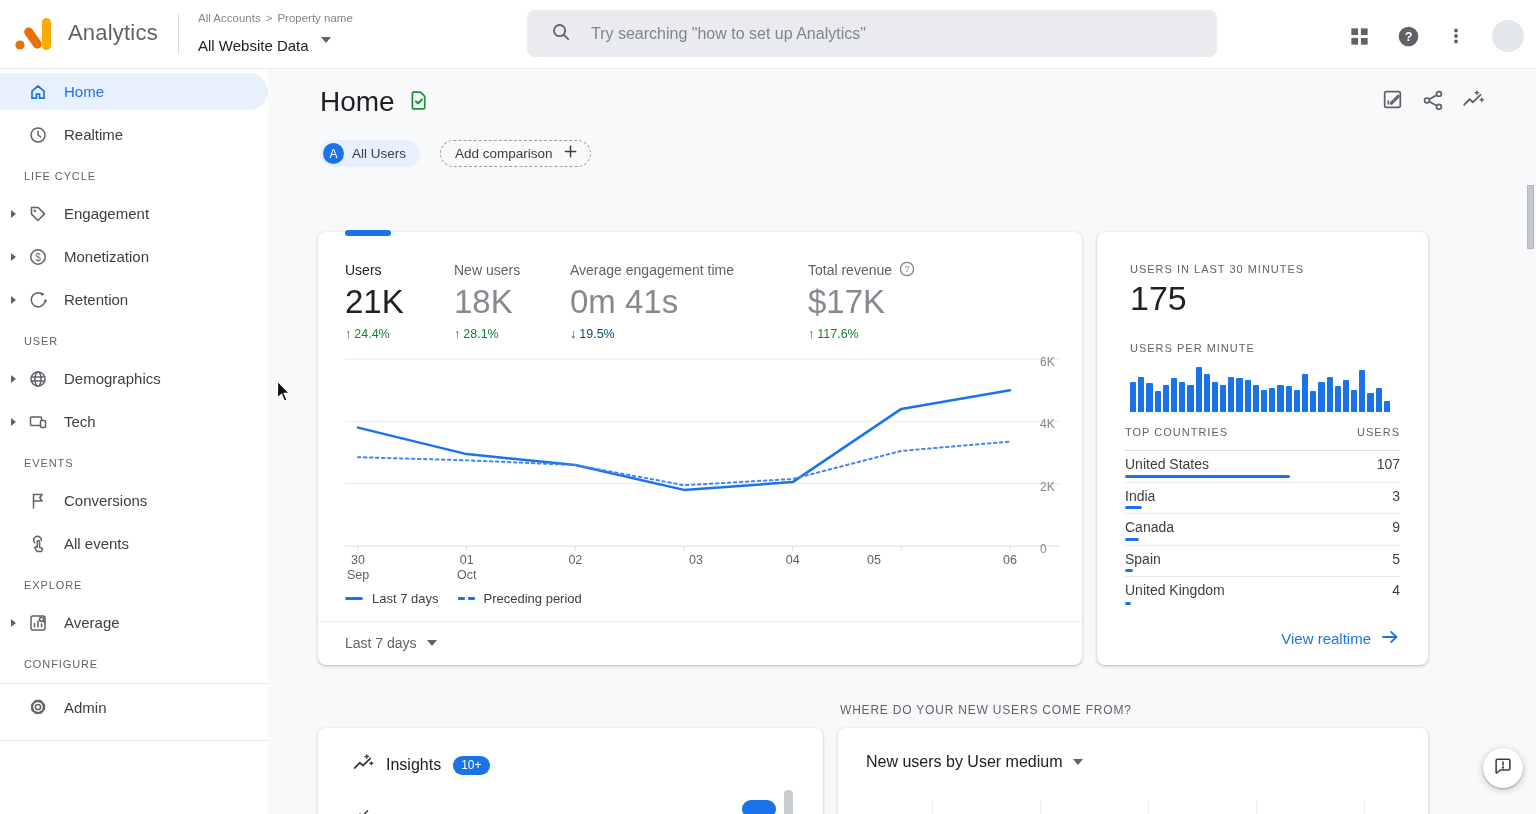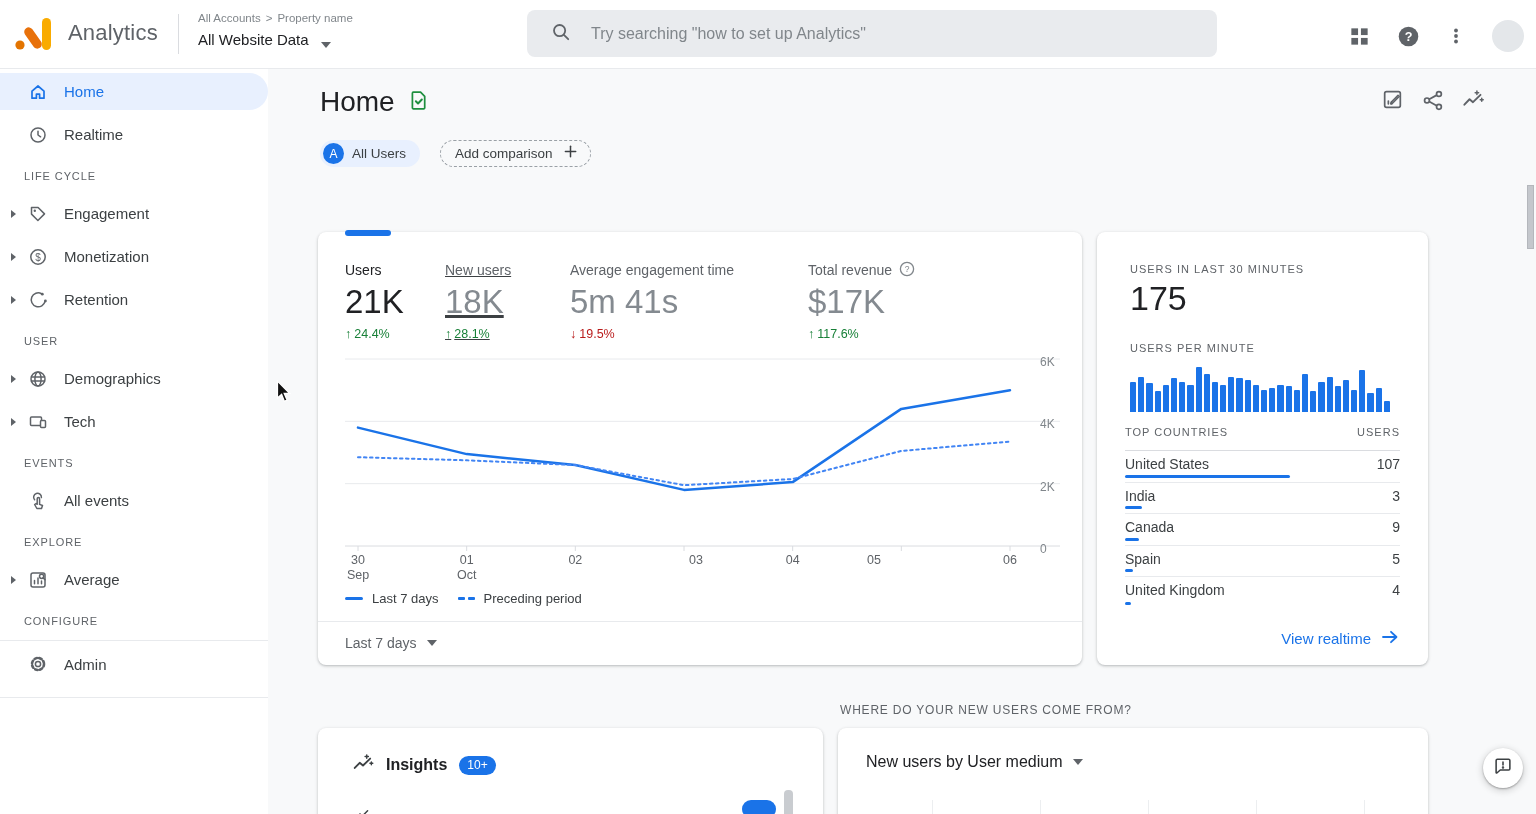--- a/index.html
+++ b/index.html
@@ -6,21 +6,21 @@
   .screen{position:relative;width:1536px;height:814px;overflow:hidden;background:#fff;
           font-family:"Liberation Sans",sans-serif;color:#3c4043;-webkit-font-smoothing:antialiased;}
   
   .topbar{position:absolute;left:0;top:0;width:1536px;height:68px;background:#fff;border-bottom:1px solid #e8eaed;z-index:30;}
   .logo-area{position:absolute;left:14px;top:14px;display:flex;align-items:center;gap:14px;}
   .logo-mark{width:40px;height:38px;position:relative;}
   .logo-text{font-size:22px;color:#5f6368;letter-spacing:.2px;}
   .tb-divider{position:absolute;left:178px;top:14px;width:1px;height:40px;background:#dadce0;}
   .crumb-wrap{position:absolute;left:198px;top:12px;}
   .breadcrumb{font-size:11.5px;color:#80868b;display:flex;gap:5px;align-items:center;}
-  .prop-row{margin-top:7px;display:flex;align-items:flex-end;gap:12px;font-size:15px;color:#202124;font-weight:500;cursor:default;}
+  .prop-row{margin-top:13px;display:flex;align-items:flex-start;gap:12px;font-size:15px;color:#202124;font-weight:500;cursor:default;}
   .caret{width:0;height:0;border-left:5px solid transparent;border-right:5px solid transparent;border-top:6px solid #5f6368;}
   .searchbar{position:absolute;left:527px;top:10px;width:690px;height:47px;background:#e9ebee;border-radius:8px;display:flex;align-items:center;padding-left:24px;box-sizing:border-box;gap:18px;}
   .searchbar input{border:none;background:transparent;outline:none;font-size:16px;color:#3c4043;width:560px;font-family:"Liberation Sans",sans-serif;}
   .searchbar input::placeholder{color:#80868b;}
   .tb-icons{position:absolute;right:12px;top:20px;display:flex;align-items:center;gap:26px;}
   .avatar{width:32px;height:32px;border-radius:50%;background:#e4e7ea;}
   
   .sidebar{position:absolute;left:0;top:68px;width:268px;height:746px;background:#fff;z-index:20;}
   .nav-item{position:relative;height:37px;margin-bottom:6px;display:flex;align-items:center;font-size:15px;color:#3c4043;cursor:pointer;}
   .nav-item:first-child{margin-top:5px;}
@@ -42,27 +42,27 @@
   .chips{position:absolute;left:320px;top:140px;display:flex;gap:20px;z-index:21;}
   .chip-all{display:flex;align-items:center;gap:8px;height:27px;background:#e8f0fe;border-radius:14px;padding:0 14px 0 3px;cursor:pointer;}
   .chip-a{width:21px;height:21px;border-radius:50%;background:#1a73e8;color:#fff;font-size:12px;font-weight:500;display:flex;align-items:center;justify-content:center;}
   .chip-label{font-size:13.5px;color:#3c4043;font-weight:500;}
   .chip-add{display:flex;align-items:center;gap:10px;height:27px;border:1px dashed #9aa0a6;border-radius:14px;padding:0 12px 0 14px;cursor:pointer;box-sizing:border-box;}
   .card{position:absolute;background:#fff;border-radius:8px;box-shadow:0 1px 2px rgba(60,64,67,.22),0 1px 3px 1px rgba(60,64,67,.1);z-index:21;}
   
   .main-card{left:318px;top:232px;width:764px;height:433px;}
   .tab-indicator{position:absolute;left:27px;top:-2px;width:46px;height:6px;background:#1a73e8;border-radius:3px;}
   .metric{position:absolute;top:28px;cursor:pointer;}
-  .metric.m0{left:27px;} .metric.m1{left:127px;text-decoration:underline;} .metric.m2{left:252px;} .metric.m3{left:490px;}
+  .metric.m0{left:27px;} .metric.m1{left:136px;} .metric.m2{left:252px;} .metric.m3{left:490px;}
   .metric-label{font-size:14px;color:#5f6368;height:20px;display:flex;align-items:center;gap:7px;}
   .metric.m0 .metric-label{color:#202124;}
   .metric-value{font-size:33px;color:#848a90;margin-top:3px;font-weight:400;}
   .metric.m0 .metric-value{color:#202124;}
   .metric-delta{margin-top:6px;font-size:12.5px;font-weight:500;}
-  .metric-delta.up{color:#188038;} .metric-delta.down{color:#b91c1c;}
+  .metric-delta.up{color:#188038;} .metric-delta.down{color:#0c4a6e;}
   .metric-delta.up::before{content:"\2191";margin-right:3px;}
   .metric-delta.down::before{content:"\2193";margin-right:3px;}
   #trend-svg{position:absolute;left:27px;top:123px;}
   .y-tick{position:absolute;left:722px;font-size:12px;color:#80868b;}
   .x-tick{position:absolute;top:321px;width:48px;text-align:center;font-size:12.5px;color:#5f6368;line-height:15px;}
   .legend{position:absolute;left:27px;top:359px;display:flex;align-items:center;gap:9px;font-size:13px;color:#3c4043;}
   .sw-solid{width:18px;height:3px;background:#1a73e8;border-radius:2px;}
   .sw-dashed{display:flex;gap:3px;margin-left:10px;}
   .sw-dashed i{width:7px;height:3.5px;background:#1a73e8;border-radius:1px;}
   .card-divider{position:absolute;left:0;right:0;top:389px;height:1px;background:#e8eaed;}
@@ -78,21 +78,21 @@
   .rt-table{position:absolute;left:28px;right:28px;top:194px;}
   .rt-thead{display:flex;justify-content:space-between;height:24px;border-bottom:1px solid #dadce0;}
   .rt-row{position:relative;height:31.5px;border-bottom:1px solid #e8eaed;display:flex;justify-content:space-between;align-items:flex-start;padding-top:5px;box-sizing:border-box;font-size:14px;color:#3c4043;}
   .rt-row:last-child{border-bottom:none;}
   .country-bar{position:absolute;left:0;bottom:4px;height:3px;background:#1a73e8;border-radius:1.5px;}
   .view-rt{position:absolute;right:28px;bottom:15px;display:flex;align-items:center;gap:9px;font-size:15px;color:#1a73e8;cursor:pointer;}
   
   .section-title{position:absolute;left:840px;top:703px;font-size:12px;letter-spacing:.8px;color:#5f6368;z-index:21;}
   .insights-card{left:318px;top:728px;width:505px;height:150px;}
   .ins-head{position:absolute;left:34px;top:24px;display:flex;align-items:center;gap:12px;}
-  .ins-label{font-size:16px;color:#202124;font-weight:700;}
+  .ins-label{font-size:16px;color:#202124;font-weight:400;}
   .ins-badge{background:#1a73e8;color:#fff;font-size:12px;font-weight:500;border-radius:10px;padding:2.5px 8px;}
   .mini-pill{position:absolute;left:424px;top:72px;width:34px;height:18px;border-radius:9px;background:#1a73e8;}
   .ins-scroll{position:absolute;left:466px;top:62px;width:9px;height:70px;background:#c9ccd0;border-radius:4px;}
   .mini-sparkle{position:absolute;left:36px;top:78px;}
   .nu-card{left:838px;top:728px;width:590px;height:150px;}
   .nu-title{position:absolute;left:28px;top:25px;display:flex;align-items:center;gap:10px;font-size:16px;color:#202124;font-weight:500;cursor:pointer;}
   .nu-grid{position:absolute;top:72px;bottom:0;width:1px;background:#eceef0;}
   
   .fab{position:absolute;left:1483px;top:748px;width:40px;height:40px;border-radius:50%;background:#fff;box-shadow:0 1px 2px rgba(0,0,0,.3),0 2px 6px 2px rgba(0,0,0,.12);display:flex;align-items:center;justify-content:center;z-index:40;cursor:pointer;}
   .scroll-thumb{position:absolute;left:1527px;top:185px;width:7px;height:64px;background:#c4c7cc;border:1px solid #b4b7bc;box-sizing:border-box;z-index:50;}
@@ -224,20 +224,26 @@
       <span class="expander"></span>
       <span class="nav-icon"><svg width="20" height="20" viewBox="0 0 20 20">
             <rect x="2.5" y="5" width="11" height="8.5" rx="1"></rect>
             <rect x="12.5" y="8.5" width="5" height="7" rx="1" fill="#fff"></rect>
           </svg></span>
       <span class="nav-label">Tech</span>
     </div>
 
     <div class="section-label">EVENTS</div>
 
+    <div class="nav-item">
+      <span class="nav-icon"><svg width="20" height="20" viewBox="0 0 20 20">
+            <path d="M5.5 17 V3.5 h8.6 l-2.3 3.2 2.3 3.2 H5.5"></path>
+          </svg></span>
+      <span class="nav-label">Conversions</span>
+    </div>
     <div class="nav-item">
       <span class="nav-icon"><svg width="20" height="20" viewBox="0 0 20 20">
             <path d="M6.6 8.8 a3.9 3.9 0 1 1 6.8 -2.2"></path>
             <path d="M10.4 6.6 a1.2 1.2 0 0 1 1.2 1.2 v5.6 l2.9 1.1 -1 3 h-4.6 l-2.3 -4 1.5 -1 1.1 .8 V7.8 a1.2 1.2 0 0 1 1.2 -1.2 z"></path>
           </svg></span>
       <span class="nav-label">All events</span>
     </div>
 
     <div class="section-label">EXPLORE</div>
 
@@ -338,21 +344,21 @@
       <div class="metric-value">21K</div>
       <div class="metric-delta up">24.4%</div>
     </div>
     <div class="metric m1">
       <div class="metric-label">New users</div>
       <div class="metric-value">18K</div>
       <div class="metric-delta up">28.1%</div>
     </div>
     <div class="metric m2">
       <div class="metric-label">Average engagement time</div>
-      <div class="metric-value">5m 41s</div>
+      <div class="metric-value">0m 41s</div>
       <div class="metric-delta down">19.5%</div>
     </div>
     <div class="metric m3">
       <div class="metric-label">
         <span>Total revenue</span>
         <span>
           <svg width="16" height="16" viewBox="0 0 16 16">
               <circle cx="8" cy="8" r="6.6" fill="none" stroke="#80868b" stroke-width="1.3"></circle>
               <text x="8" y="11.2" text-anchor="middle" font-size="8.5" fill="#80868b" font-family="Liberation Sans, sans-serif">?</text>
             </svg>

